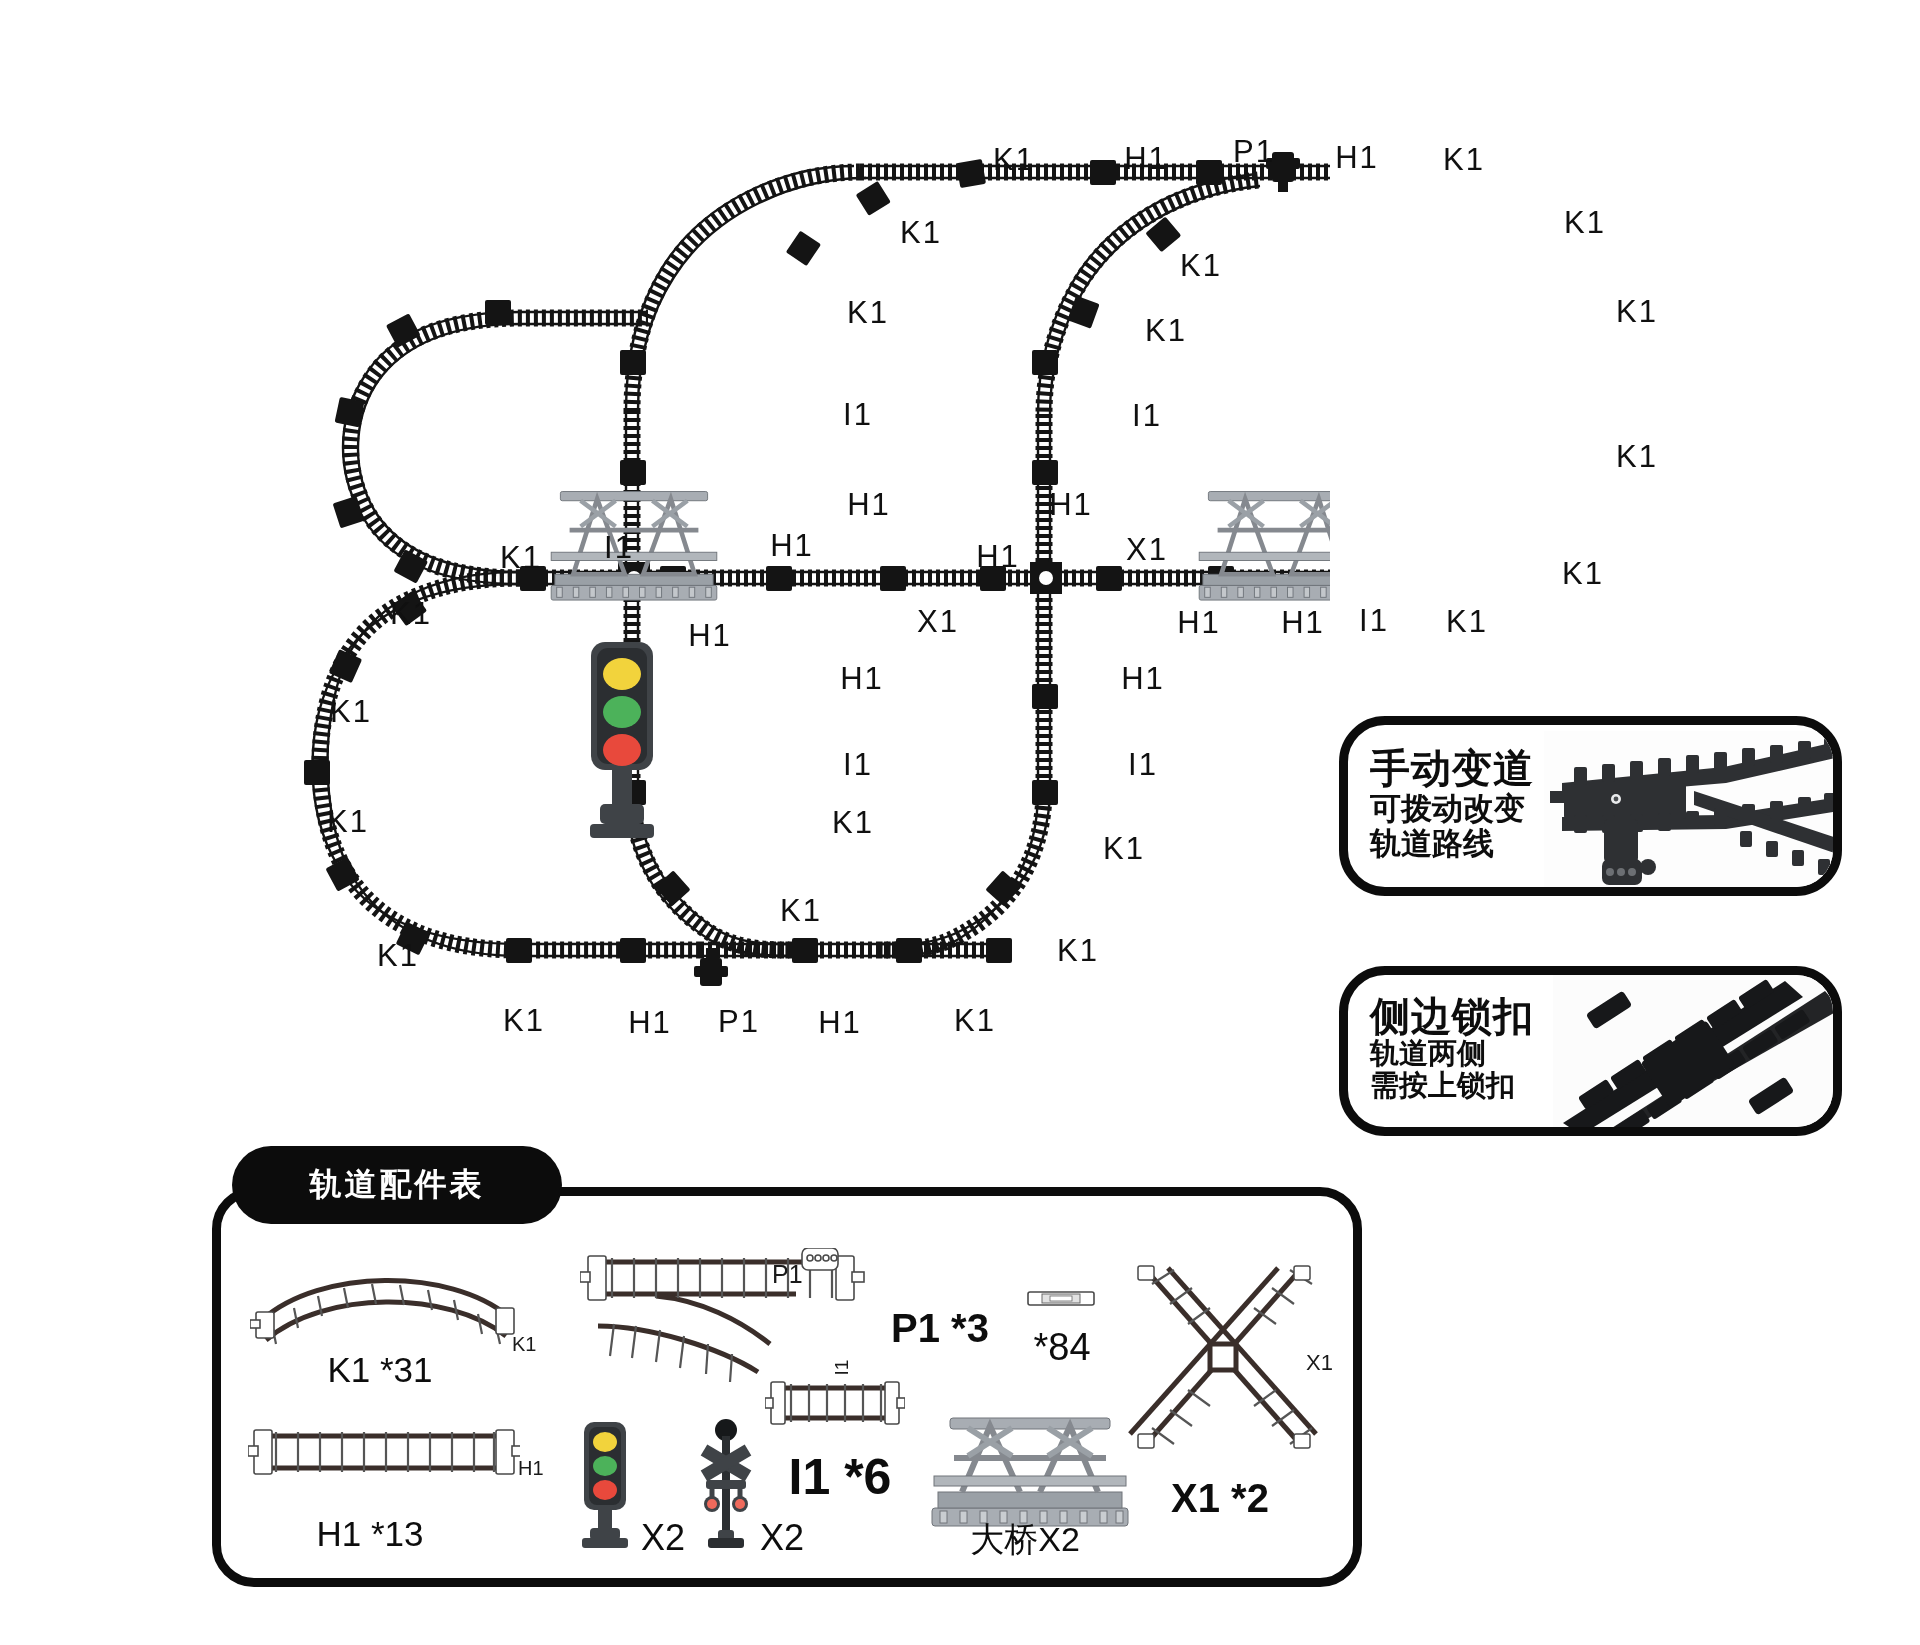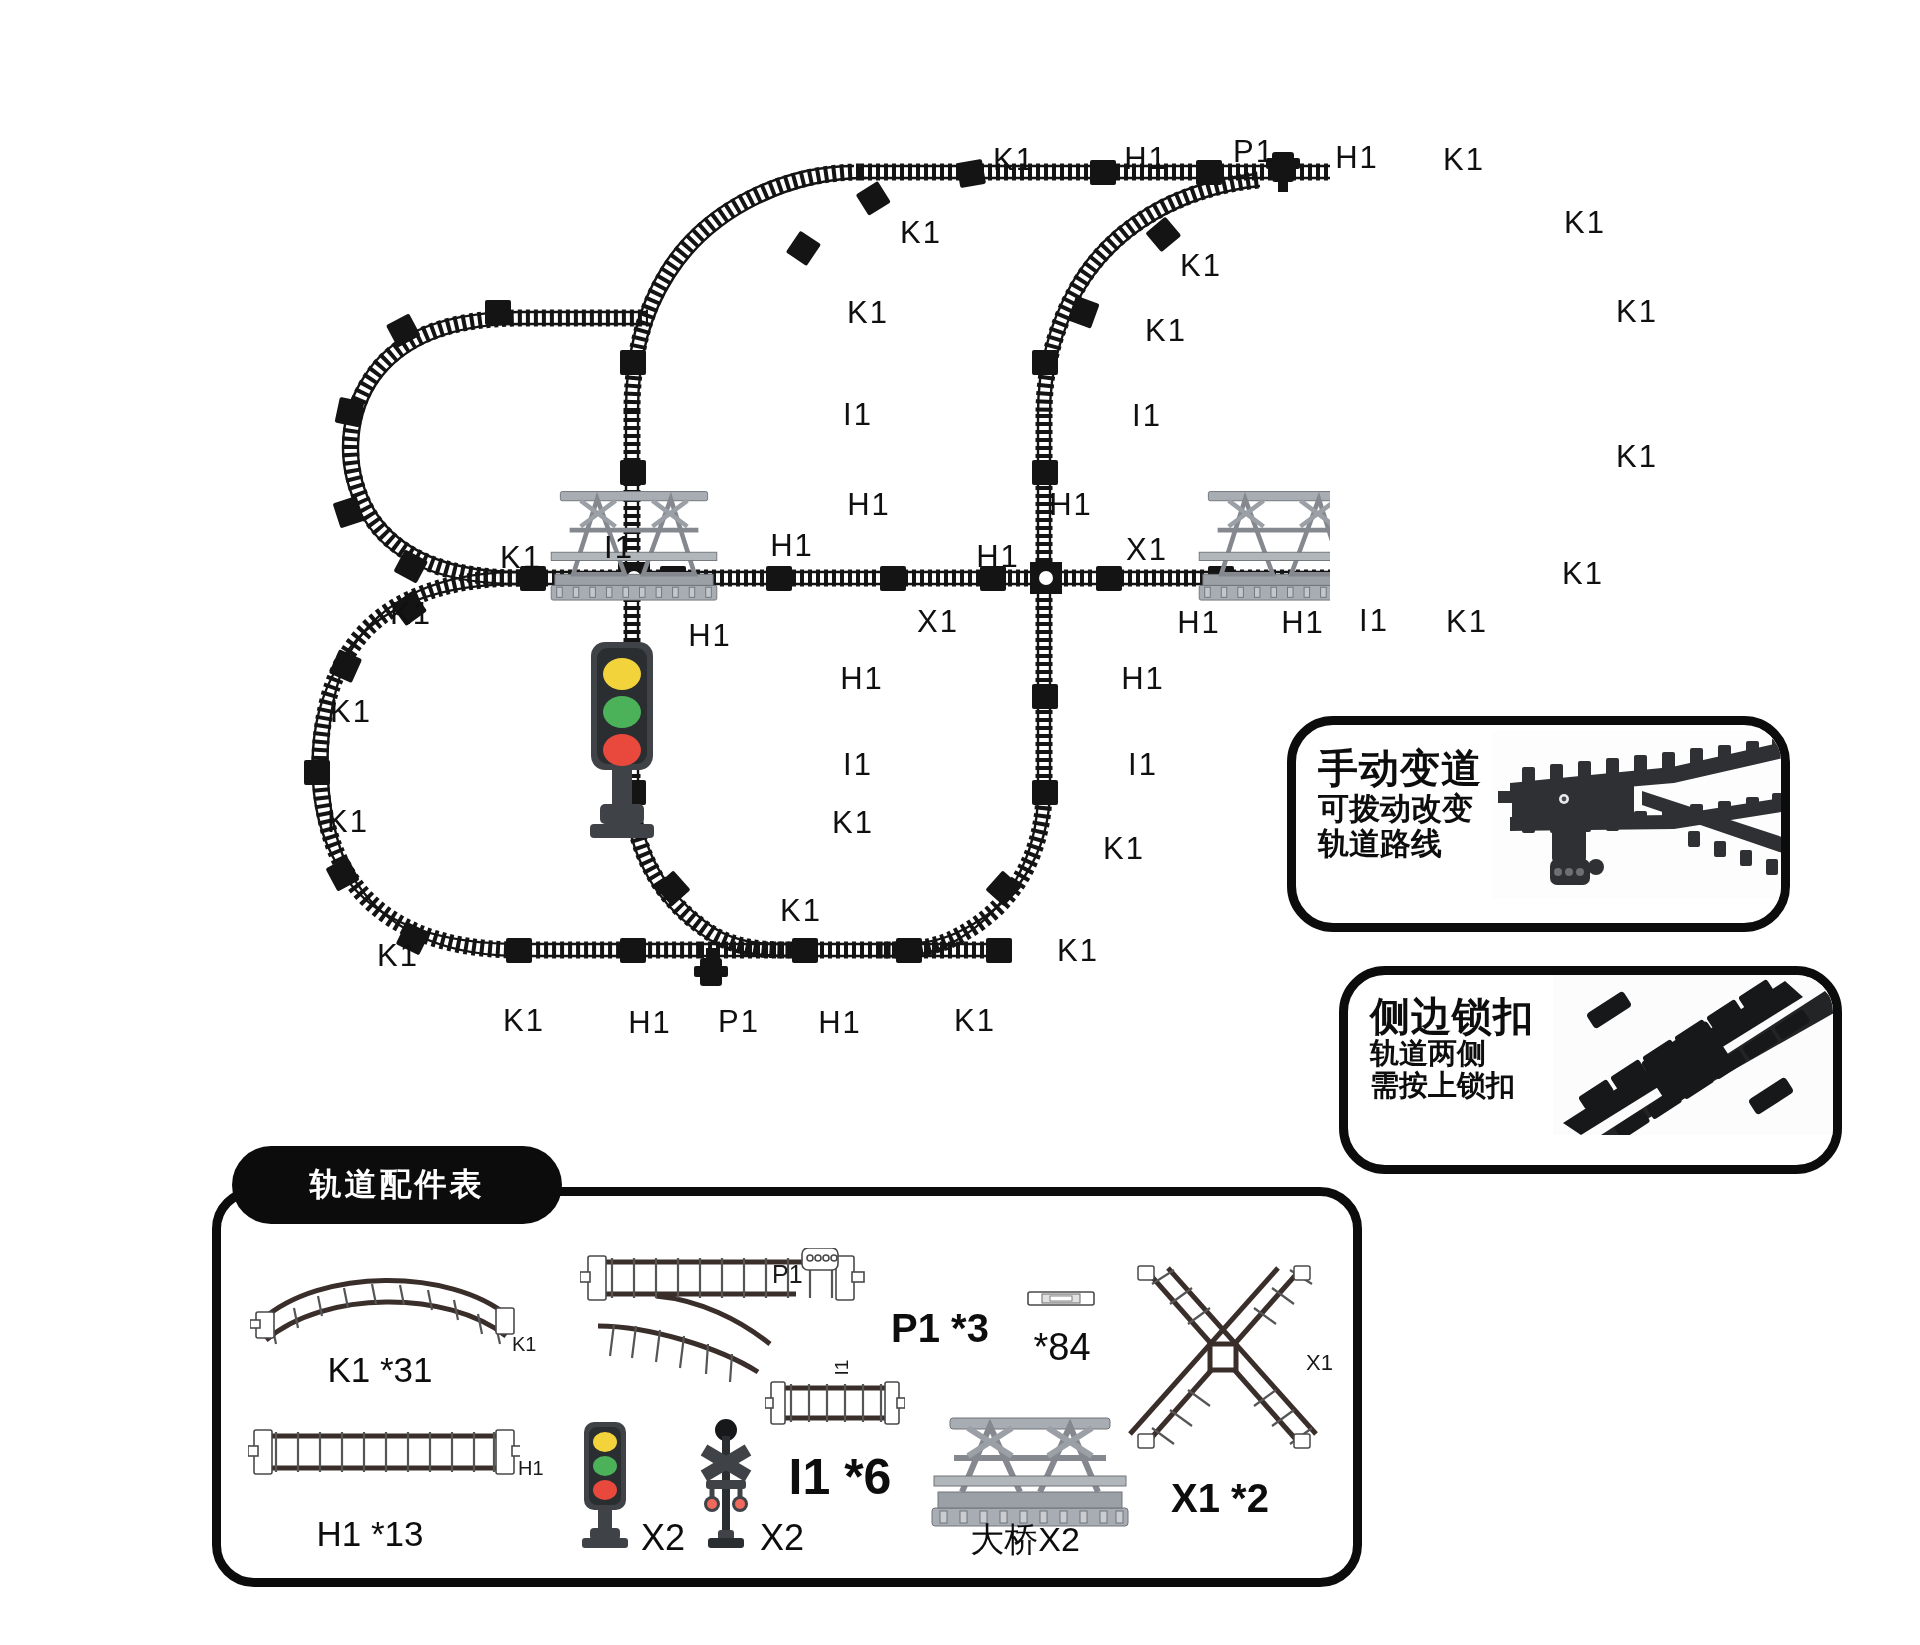--- a/index.html
+++ b/index.html
@@ -374,21 +374,21 @@
       <div class="track-label" style="left: 1078px; top: 950px;">K1</div>
       <div class="track-label" style="left: 398px; top: 955px;">K1</div>
       <div class="track-label" style="left: 524px; top: 1020px;">K1</div>
       <div class="track-label" style="left: 650px; top: 1022px;">H1</div>
       <div class="track-label" style="left: 739px; top: 1021px;">P1</div>
       <div class="track-label" style="left: 840px; top: 1022px;">H1</div>
       <div class="track-label" style="left: 975px; top: 1020px;">K1</div>
     </div>
 </div>
 
-<div class="callout" style="left:1287px; top:716px; width:503px; height:216px;">
+<div class="callout" style="left:1339px; top:716px; width:503px; height:180px;">
   <svg class="callout-photo" style="left:196px; top:6px;" width="300" height="168" viewBox="0 0 300 168">
     <rect x="0" y="0" width="300" height="168" fill="#fdfdfd"></rect>
     <g fill="#2e3033">
       <path d="M 18 52 L 180 36 L 296 10 L 296 26 L 182 52 L 18 66 Z"></path>
       <path d="M 18 86 L 180 84 L 296 66 L 296 80 L 182 98 L 18 100 Z"></path>
       <path d="M 150 60 L 296 108 L 296 124 L 150 74 Z"></path>
       <rect x="20" y="52" width="122" height="36" rx="3"></rect>
       <rect x="6" y="60" width="16" height="12"></rect>
       <g>
         <rect x="30" y="36" width="13" height="18" rx="2"></rect>
@@ -428,21 +428,21 @@
       <circle cx="104" cy="136" r="8"></circle>
     </g>
     <circle cx="72" cy="68" r="5" fill="#e9eaec"></circle>
     <circle cx="72" cy="68" r="2.4" fill="#4a4d50"></circle>
   </svg>
   <div class="callout-title" style="left:22px; top:16px; font-size:40px;">手动变道</div>
   <div class="callout-sub" style="left:22px; top:66px; font-size:31px;">可拨动改变
 轨道路线</div>
 </div>
 
-<div class="callout" style="left:1339px; top:966px; width:503px; height:208px;">
+<div class="callout" style="left:1339px; top:966px; width:503px; height:170px;">
   <svg class="callout-photo" style="left:205px; top:0px;" width="290" height="160" viewBox="0 0 290 160">
     <rect x="0" y="0" width="290" height="160" fill="#fcfcfc"></rect>
     <g fill="#17181a">
       <path d="M 10 148 L 232 6 L 250 22 L 28 160 Z"></path>
       <path d="M 48 160 L 272 16 L 288 34 L 66 160 Z" opacity="0.95"></path>
       <g>
         <rect x="26" y="112" width="34" height="15" rx="3" transform="rotate(-33 43 119)"></rect>
         <rect x="58" y="92" width="34" height="15" rx="3" transform="rotate(-33 75 99)"></rect>
         <rect x="90" y="72" width="34" height="15" rx="3" transform="rotate(-33 107 79)"></rect>
         <rect x="122" y="52" width="34" height="15" rx="3" transform="rotate(-33 139 59)"></rect>

